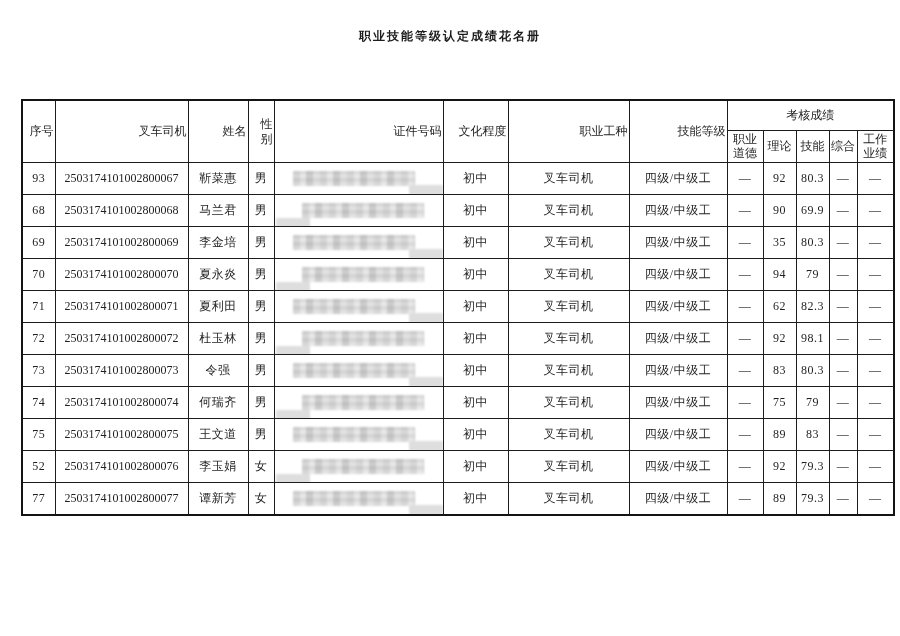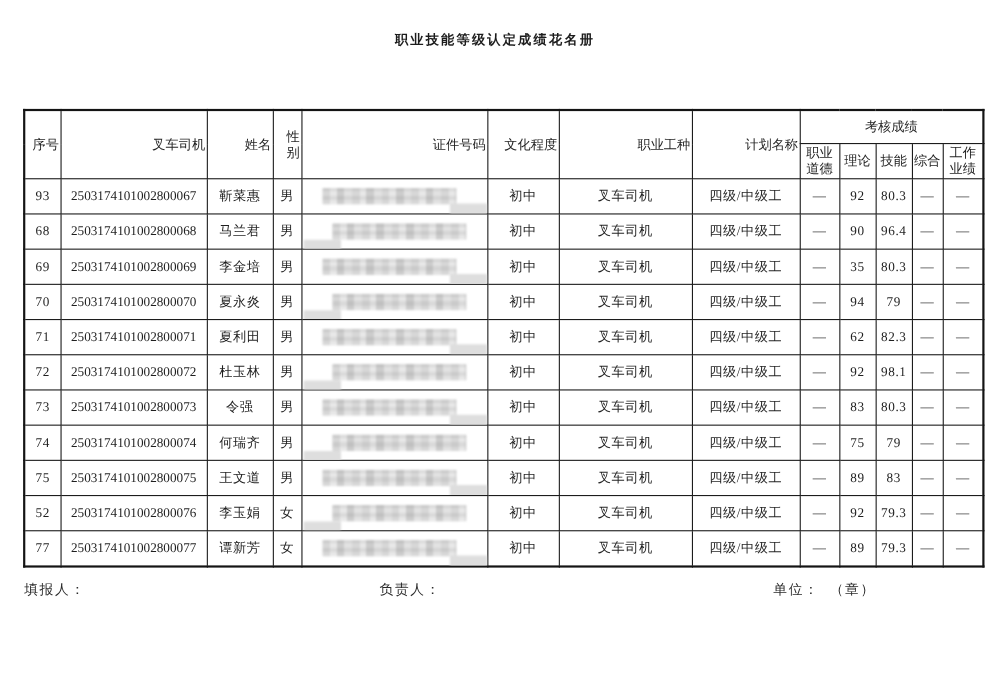--- a/index.html
+++ b/index.html
@@ -105,21 +105,21 @@
     </colgroup>
     <thead>
       <tr class="h1">
         <th rowspan="2" class="tall">序号</th>
         <th rowspan="2" class="tall">叉车司机</th>
         <th rowspan="2" class="tall">姓名</th>
         <th rowspan="2" class="tall c-gender">性别</th>
         <th rowspan="2" class="tall">证件号码</th>
         <th rowspan="2" class="tall">文化程度</th>
         <th rowspan="2" class="tall">职业工种</th>
-        <th rowspan="2" class="tall">计划名称</th>
+        <th rowspan="2" class="tall">技能等级</th>
         <th colspan="5">考核成绩</th>
       </tr>
       <tr class="h2">
         <th class="score-sub">职业道德</th>
         <th class="score-sub">理论</th>
         <th class="score-sub">技能</th>
         <th class="score-sub">综合</th>
         <th class="score-sub">工作业绩</th>
       </tr>
     </thead>
@@ -147,21 +147,21 @@
           <td>马兰君</td>
           <td>男</td>
           <td>
             <div class="mosaic"></div>
           </td>
           <td>初中</td>
           <td>叉车司机</td>
           <td>四级/中级工</td>
           <td>—</td>
           <td>90</td>
-          <td>96.4</td>
+          <td>69.9</td>
           <td>—</td>
           <td>—</td>
         </tr>
         <tr>
           <td>69</td>
           <td class="c-exam">2503174101002800069</td>
           <td>李金培</td>
           <td>男</td>
           <td>
             <div class="mosaic"></div>
@@ -307,20 +307,15 @@
           <td>四级/中级工</td>
           <td>—</td>
           <td>89</td>
           <td>79.3</td>
           <td>—</td>
           <td>—</td>
         </tr>
       </tbody>
   </table>
 
-  <div class="footer-row">
-    <span class="footer-item f1">填报人：</span>
-    <span class="footer-item f2">负责人：</span>
-    <span class="footer-item"><span>单位：</span>&nbsp;&nbsp;<span>（章）</span></span>
-  </div>
 
 
 </div>
 
 </body></html>

